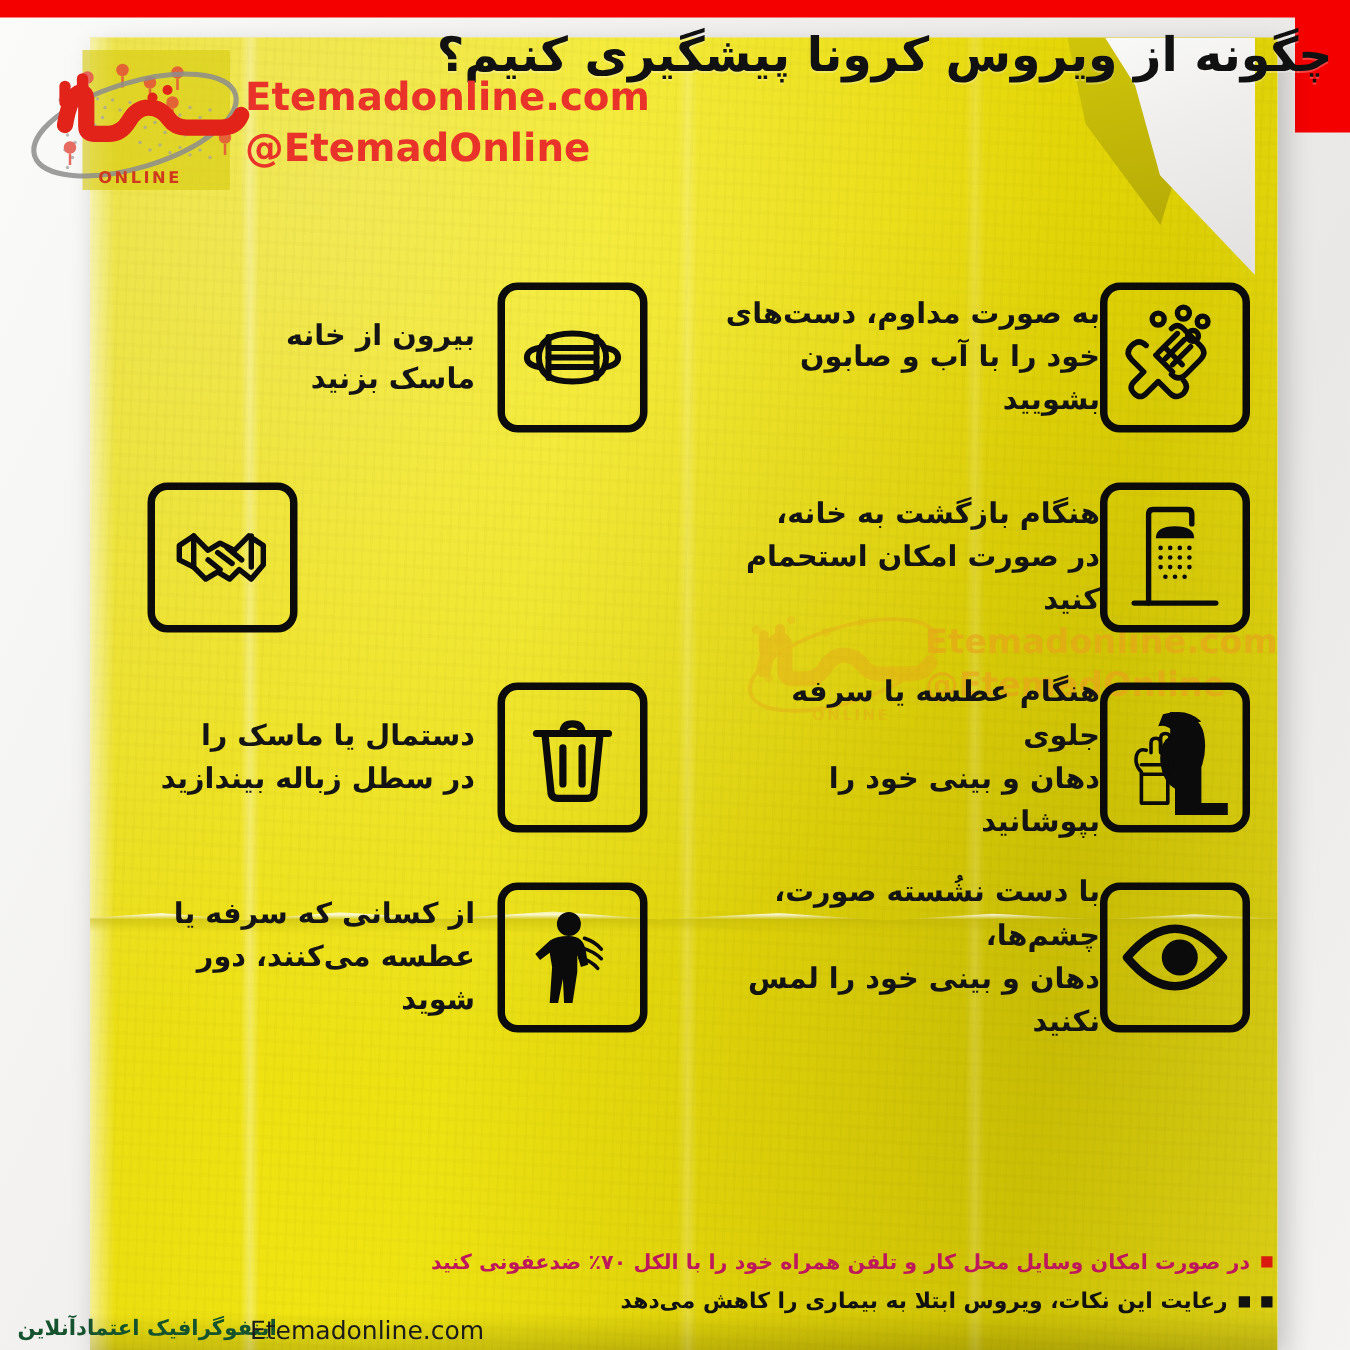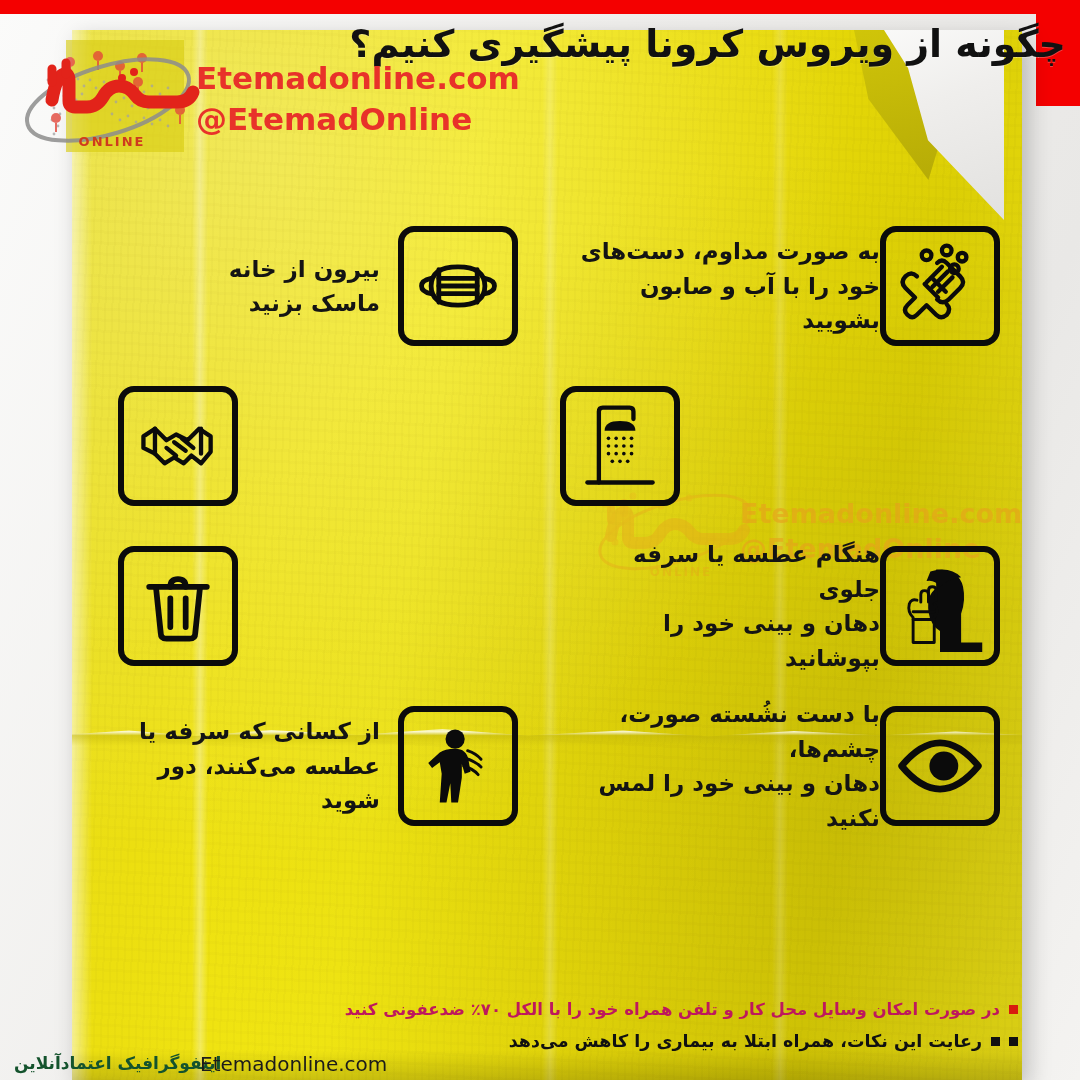--- a/index.html
+++ b/index.html
@@ -289,20 +289,21 @@
       <div class="icon-box">
         <svg viewBox="0 0 100 100" width="96" height="96">
           <g fill="none" stroke="#0b0b0b" stroke-width="6" stroke-linejoin="round" stroke-linecap="round">
             <path d="M20 30 l60 0"></path>
             <path d="M42 30 q0 -8 8 -8 q8 0 8 8"></path>
             <path d="M27 30 l5 48 q0 6 6 6 l24 0 q6 0 6 -6 l5 -48"></path>
             <path d="M42 42 l0 30 M58 42 l0 30"></path>
           </g>
         </svg>
       </div>
+      <div class="item-text">دستمال یا ماسک را<br>در سطل زباله بیندازید</div>
     </div>
 
 
     <div class="item l">
       <div class="icon-box">
         <svg viewBox="0 0 100 100" width="96" height="96">
           <g fill="#0b0b0b">
             <circle cx="47" cy="22" r="10"></circle>
             <path d="M47 32 q12 0 14 12 l2 12 l-6 2 l-3 -10 l0 14 l-4 26 l-7 0 l-1 -20 l-4 20 l-7 0 l2 -30 l-2 -12 l-8 6 l-4 -5 l12 -11 q5 -4 16 -4 z"></path>
           </g>
@@ -332,20 +333,21 @@
             <path d="M47 26 q5 -5 10 0 l14 14 q6 6 0 12 l-12 12 q-6 6 -12 0"></path>
             <path d="M26 40 q-6 -6 -12 0 q-6 6 0 12 l10 10 l-8 8 q-5 5 0 10 q5 5 10 0 l10 -10
                      l10 10 q5 5 11 0 q5 -6 0 -11"></path>
             <path d="M34 48 l14 14 M42 42 l14 14"></path>
           </g>
         </svg>
       </div>
     </div>
 
     <div class="item r">
+      <div class="item-text">هنگام بازگشت به خانه،<br>در صورت امکان استحمام کنید</div>
       <div class="icon-box">
         <svg viewBox="0 0 100 100" width="96" height="96">
           <g fill="none" stroke="#0b0b0b" stroke-width="4.5" stroke-linecap="round" stroke-linejoin="round">
             <path d="M28 88 l0 -74 q0 -4 4 -4 l28 0 q4 0 4 4 l0 8"></path>
             <path d="M16 88 l68 0"></path>
           </g>
           <path d="M50 24 q16 0 16 10 l-32 0 q0 -10 16 -10 z" fill="#0b0b0b"></path>
           <g fill="#0b0b0b">
             <circle cx="38" cy="42" r="1.9"></circle>
               <circle cx="46" cy="42" r="1.9"></circle>
@@ -396,20 +398,20 @@
   </div>
 
   <div class="notes">
     <div class="note">
       <span class="sq red"></span>
       <span class="note-red">در صورت امکان وسایل محل کار و تلفن همراه خود را با الکل ۷۰٪ ضدعفونی کنید</span>
     </div>
     <div class="note">
       <span class="sq blk"></span>
       <span class="sq blk"></span>
-      <span class="note-blk">رعایت این نکات، همراه ابتلا به بیماری را کاهش می‌دهد</span>
+      <span class="note-blk">رعایت این نکات، ویروس ابتلا به بیماری را کاهش می‌دهد</span>
     </div>
   </div>
 
   <div class="footer-fa">اینفوگرافیک اعتمادآنلاین</div>
   <div class="footer-en">Etemadonline.com</div>
 
 </div>
 
 </body></html>

